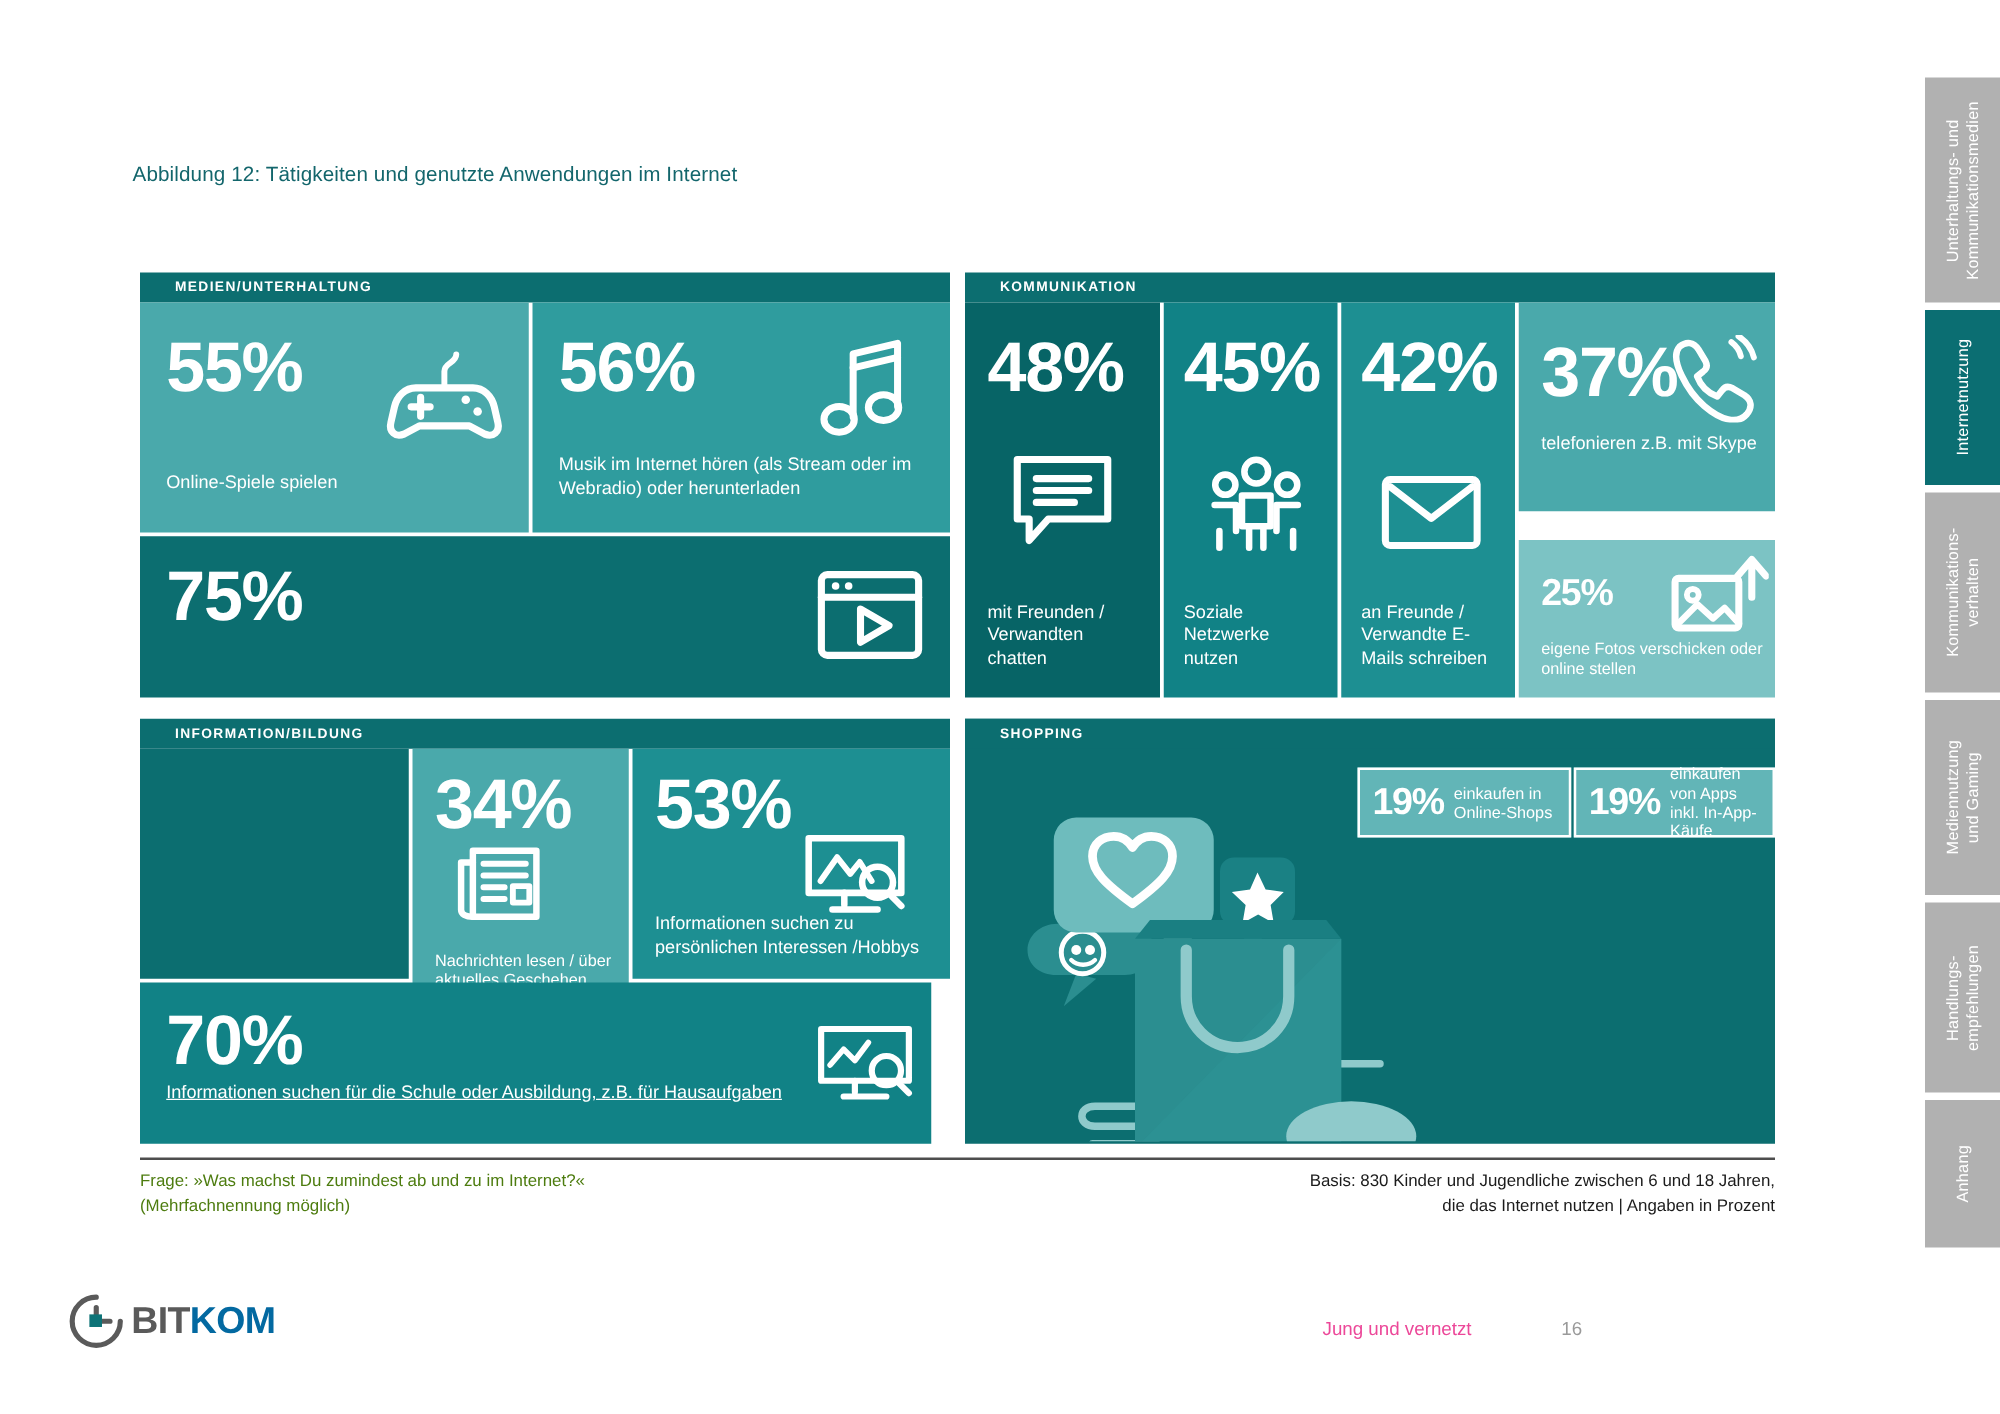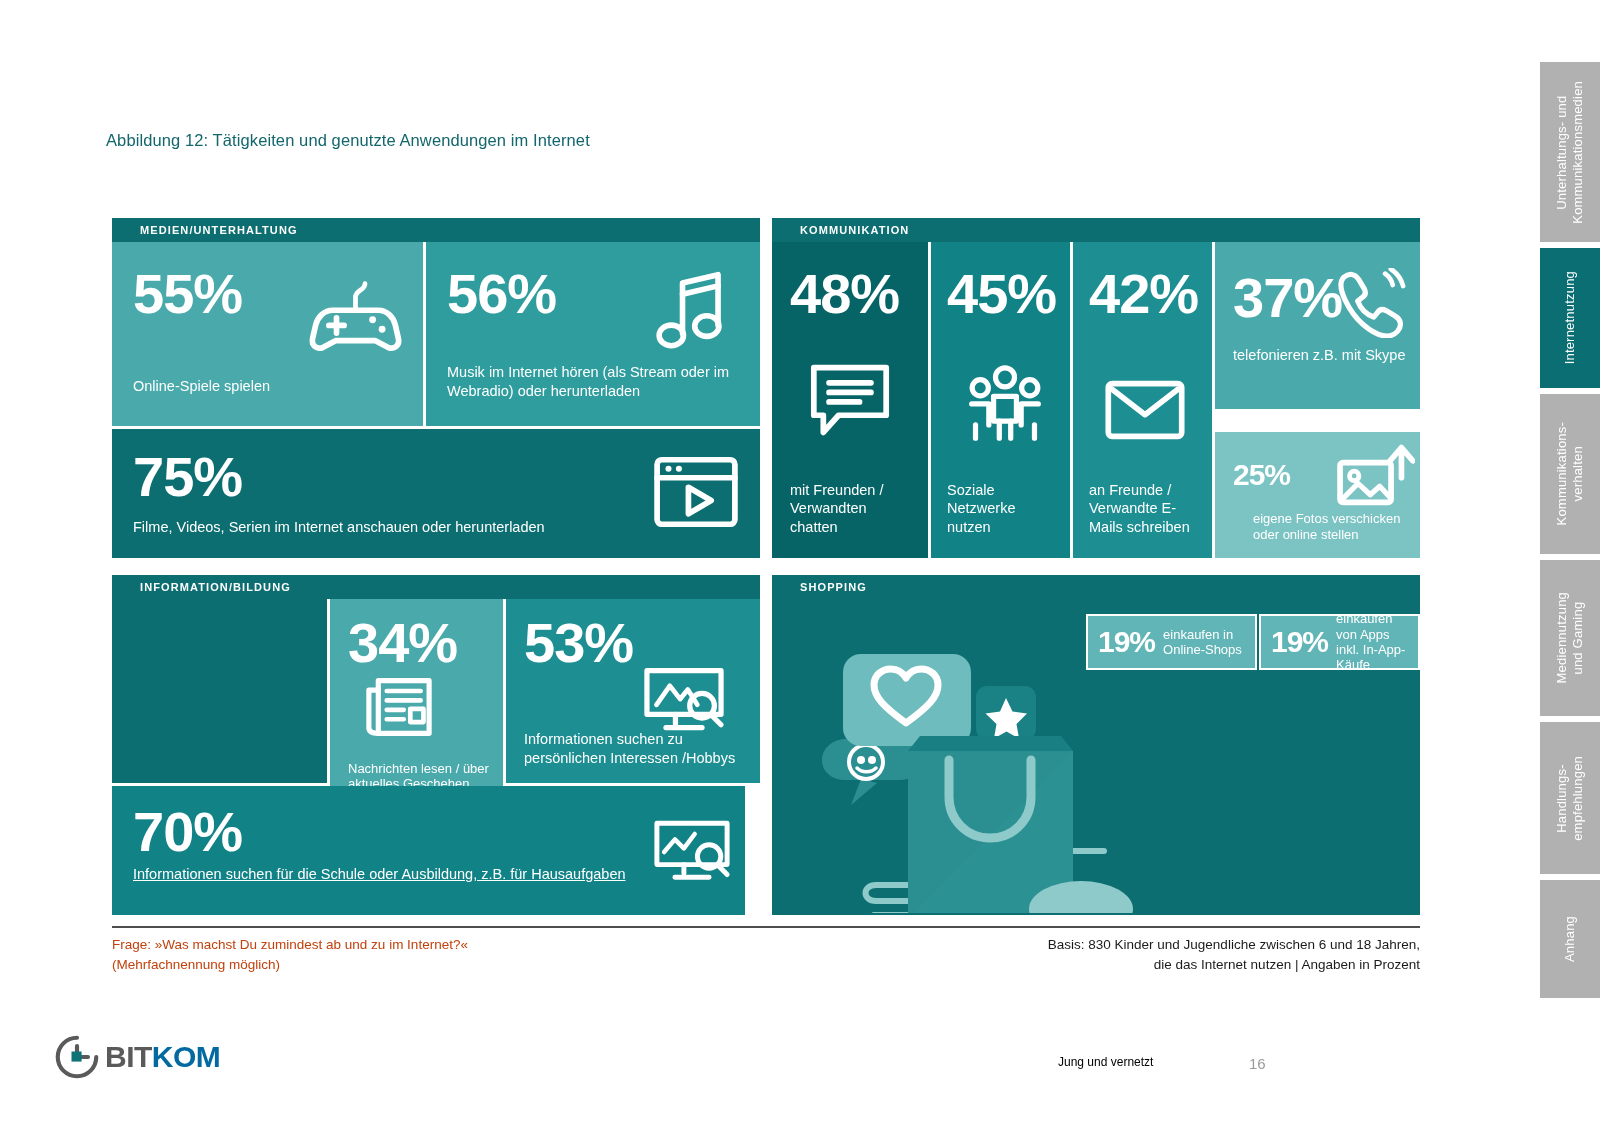--- a/index.html
+++ b/index.html
@@ -90,29 +90,29 @@
   .shop-box{
     position:absolute;box-sizing:border-box;
     background:var(--t300);border:2px solid #fff;
     display:flex;align-items:center;padding:6px 8px 6px 10px;gap:8px;
   }
   #shop-19a{left:314px;top:39px;width:171px;height:56px;}
   #shop-19b{left:487px;top:39px;width:161px;height:56px;}
 
   
   .rule{position:absolute;left:112px;top:926px;width:1308px;height:2px;background:#4e4e4e;}
-  .fn-left{position:absolute;left:112px;top:935px;font-size:13.5px;line-height:1.45;color:#c2410c;}
+  .fn-left{position:absolute;left:112px;top:935px;font-size:13.5px;line-height:1.45;color:#4d7c0f;}
   .fn-right{position:absolute;right:180px;top:935px;font-size:13.5px;line-height:1.45;color:#1b1b1b;text-align:right;}
 
   
   .logo{position:absolute;left:55px;top:1035px;display:flex;align-items:center;gap:6px;}
   .logo-word{font-size:30px;font-weight:bold;letter-spacing:-.5px;}
   .logo-bit{color:#5a5a5a;}
   .logo-kom{color:#0369a1;}
-  .foot-title{position:absolute;left:1058px;top:1055px;font-size:12px;color:#000000;}
+  .foot-title{position:absolute;left:1058px;top:1055px;font-size:15px;color:#ec4899;}
   .foot-page{position:absolute;left:1249px;top:1055px;font-size:15px;color:#9a9a9a;}
 
   
   .tabs{position:absolute;right:0;top:0;width:92px;height:1131px;}
   .tab{
     position:absolute;right:0;width:60px;box-sizing:border-box;
     background:var(--gray);color:#fff;
     display:flex;align-items:center;justify-content:center;
   }
   .tab.active{background:#0b6e72;}
@@ -159,21 +159,20 @@
 
       <div class="cell" id="c-75">
         <div class="pct" style="position:absolute;left:21px;top:20px;">75%</div>
         <svg class="icon" style="left:540px;top:26px;" width="88" height="74" viewBox="0 0 92 78">
           <rect x="5" y="5" width="82" height="68" rx="5" stroke-width="6"></rect>
           <path d="M5 24h82" stroke-width="6"></path>
           <circle cx="17" cy="14.5" r="3.2" fill="#fff" stroke="none"></circle>
           <circle cx="28" cy="14.5" r="3.2" fill="#fff" stroke="none"></circle>
           <path d="M38 34l24 14-24 14z" stroke-width="6"></path>
         </svg>
-        <div class="lbl" style="position:absolute;left:21px;bottom:22px;right:14px;">Filme, Videos, Serien im Internet anschauen oder herunterladen</div>
       </div>
     </div>
 
     <div class="panel" id="p-komm">
       <div class="panel-head">KOMMUNIKATION</div>
 
       <div class="cell" id="c-48">
         <div class="pct" style="position:absolute;left:18px;top:24px;">48%</div>
         <svg class="icon" style="left:34px;top:118px;" width="88" height="80" viewBox="0 0 92 84">
           <path d="M8 8h76v50H34L18 76V58H8z" stroke-width="6"></path>
@@ -217,21 +216,21 @@
       </div>
 
       <div class="cell" id="c-25">
         <div class="pct sm" style="position:absolute;left:18px;top:28px;">25%</div>
         <svg class="icon" style="left:120px;top:8px;" width="80" height="68" viewBox="0 0 84 72">
           <rect x="5" y="24" width="54" height="42" rx="3" stroke-width="6"></rect>
           <circle cx="20" cy="38" r="5" stroke-width="5"></circle>
           <path d="M8 62l16-16 13 12 10-9 12 13" stroke-width="5.5"></path>
           <path d="M70 40V10M58 22l12-14 12 14" stroke-width="6"></path>
         </svg>
-        <div class="lbl sm" style="position:absolute;left:18px;bottom:16px;right:0;margin-left:20px;">eigene Fotos verschicken oder online stellen</div>
+        <div class="lbl sm" style="position:absolute;left:18px;bottom:16px;right:0;">eigene Fotos verschicken oder online stellen</div>
       </div>
     </div>
 
     <div class="panel" id="p-info">
       <div class="panel-head">INFORMATION/BILDUNG</div>
 
       <div class="cell" id="c-info-blank"></div>
 
       <div class="cell" id="c-34">
         <div class="pct" style="position:absolute;left:18px;top:16px;">34%</div>

